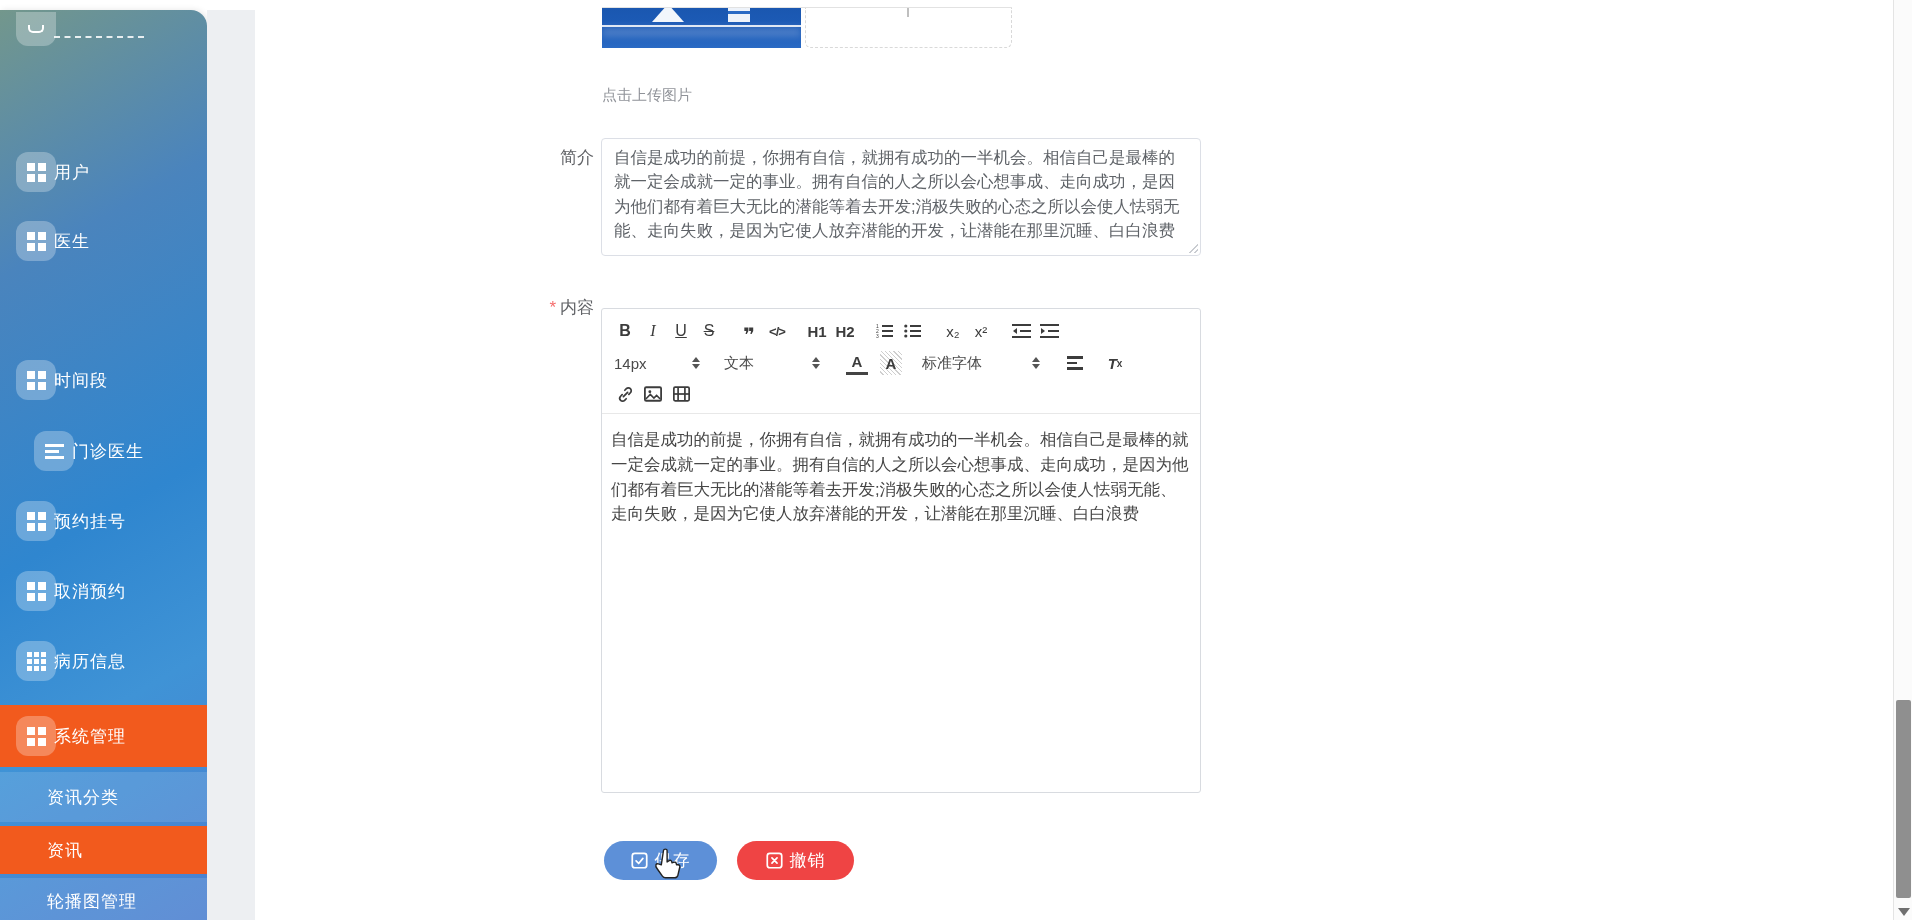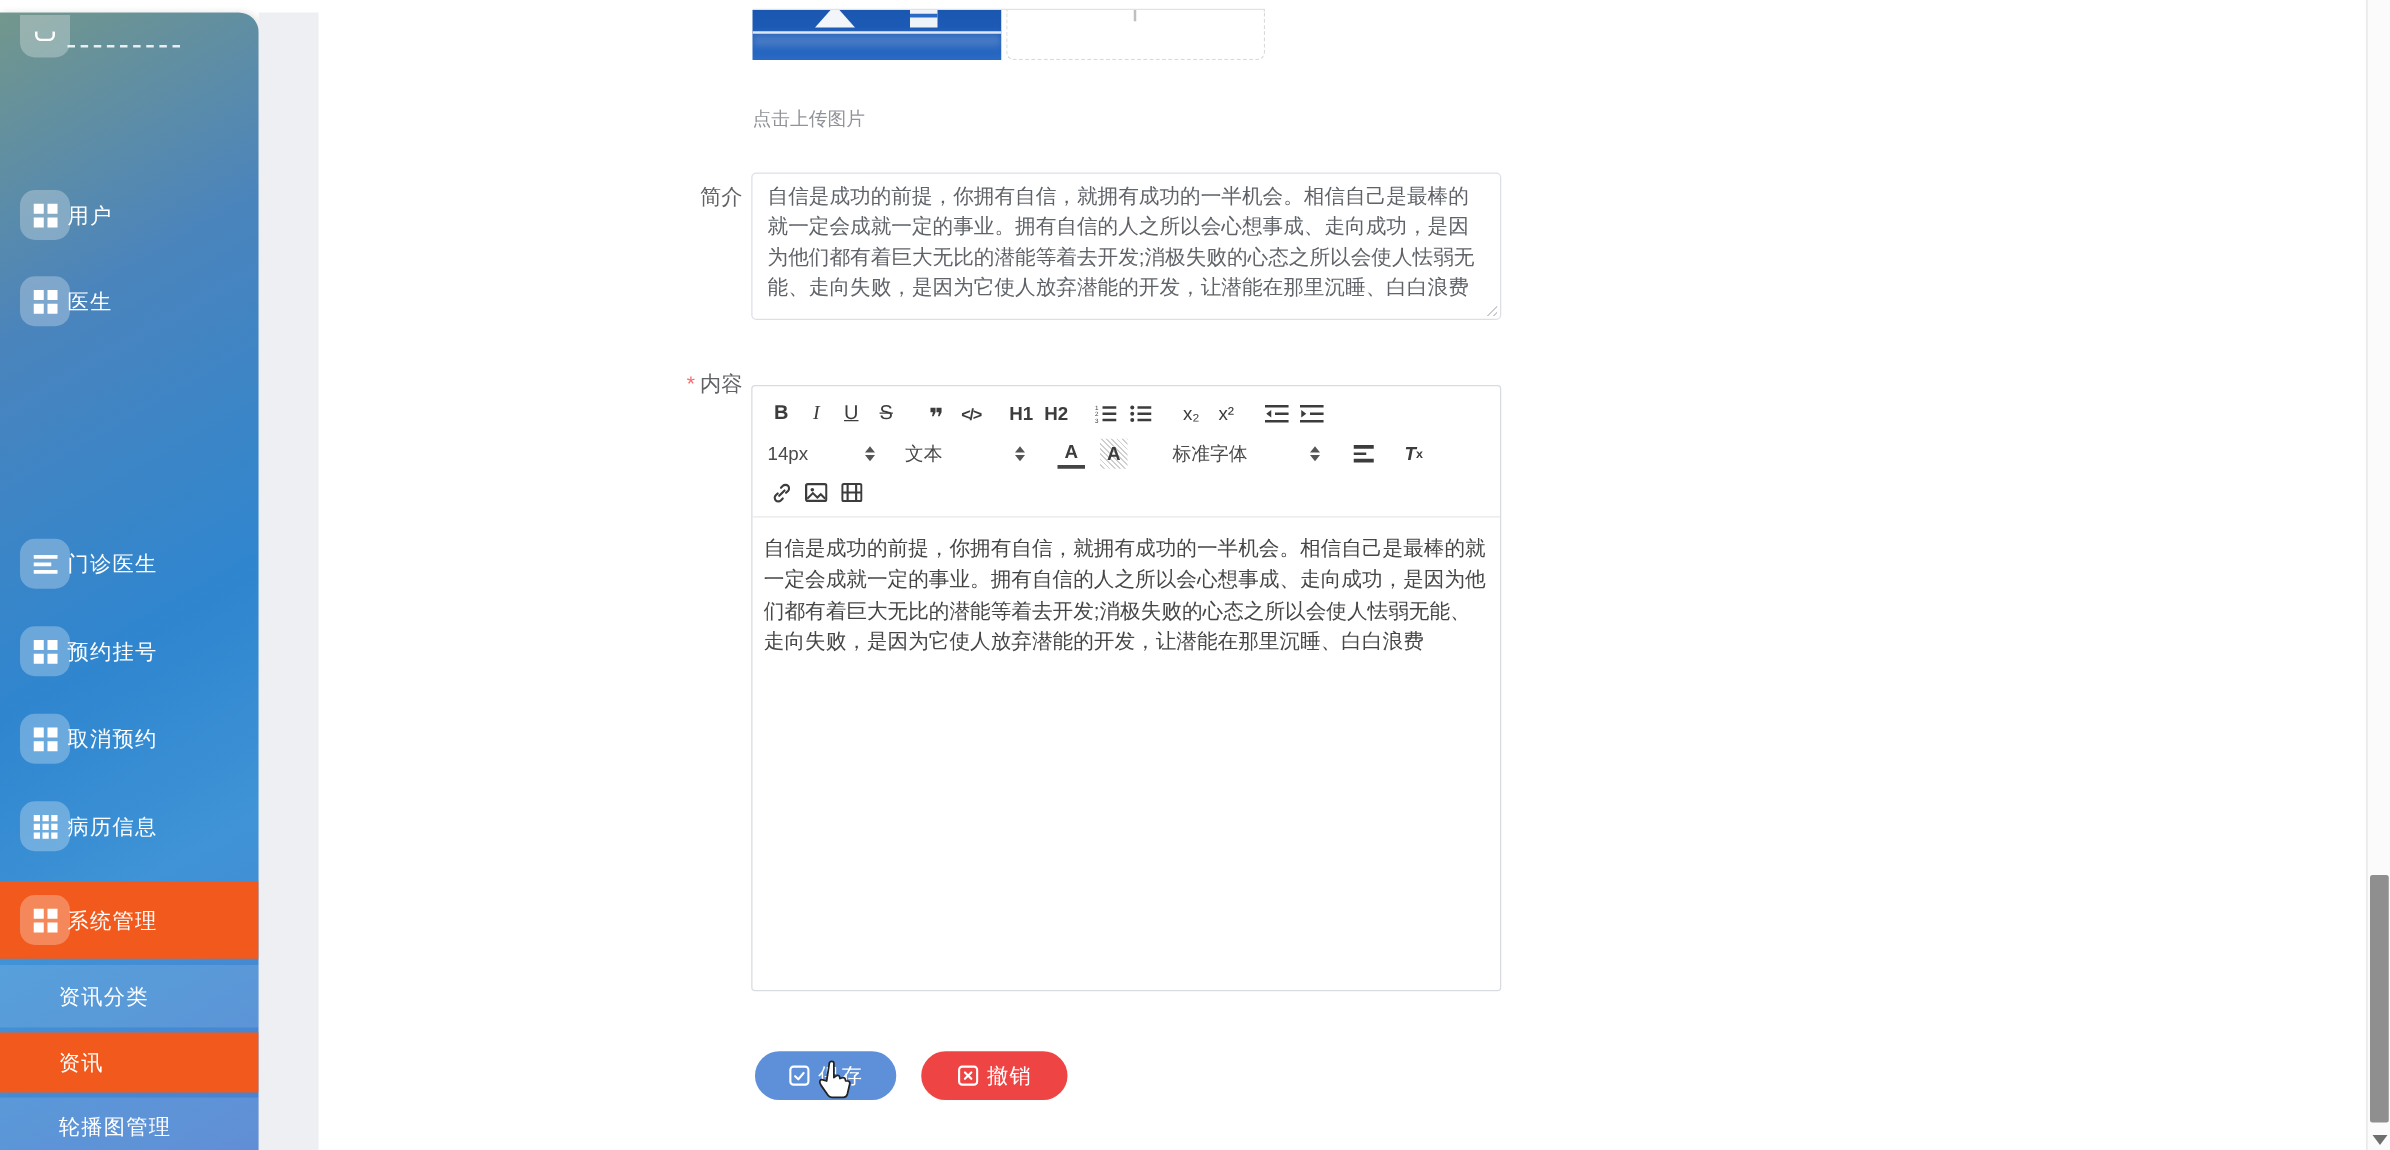--- a/index.html
+++ b/index.html
@@ -147,22 +147,28 @@
     </div>
 
     <div class="side-item" style="top:203px;">
       <span class="chip">
           <span class="ic-grid4"></span>
         </span>
       <span class="lbl">医生</span>
     </div>
 
 
-
-    <div class="side-item" style="top:413px;">
+    <div class="side-item" style="top:342px;">
+      <span class="chip">
+          <span class="ic-grid4"></span>
+        </span>
+      <span class="lbl">时间段</span>
+    </div>
+
+    <div class="side-item" style="top:413px;margin-left:18px;">
       <span class="chip">
           <span class="ic-lines"></span>
         </span>
       <span class="lbl">门诊医生</span>
     </div>
 
     <div class="side-item" style="top:483px;">
       <span class="chip">
           <span class="ic-grid4"></span>
         </span>
@@ -310,21 +316,21 @@
         </span>
         <span class="picker" style="width:96px;margin-left:10px;">
           <span>文本</span>
           <span class="updown">
               <i class="up"></i>
               <i class="dn"></i>
             </span>
         </span>
         <span class="tb-btn b-fontcolor" style="margin-left:12px;">A</span>
         <span class="tb-btn b-bgcolor" style="margin-left:6px;">A</span>
-        <span class="picker" style="width:118px;margin-left:30px;">
+        <span class="picker" style="width:118px;margin-left:14px;">
           <span>标准字体</span>
           <span class="updown">
               <i class="up"></i>
               <i class="dn"></i>
             </span>
         </span>
         <span class="tb-btn" style="margin-left:10px;">
           <span class="bars">
               <i style="width:16px;"></i>
               <i style="width:10px;"></i>

